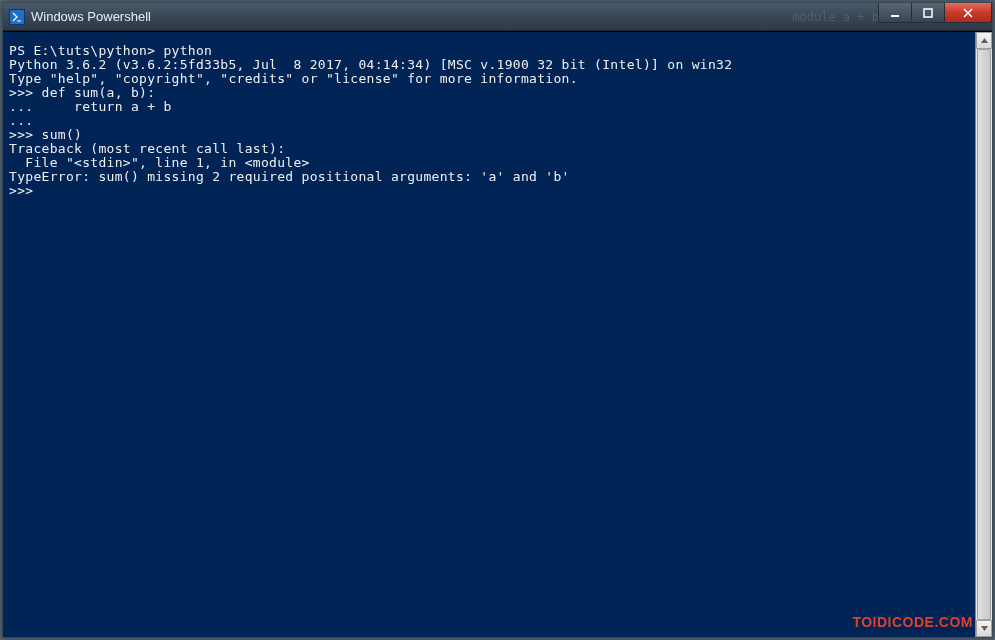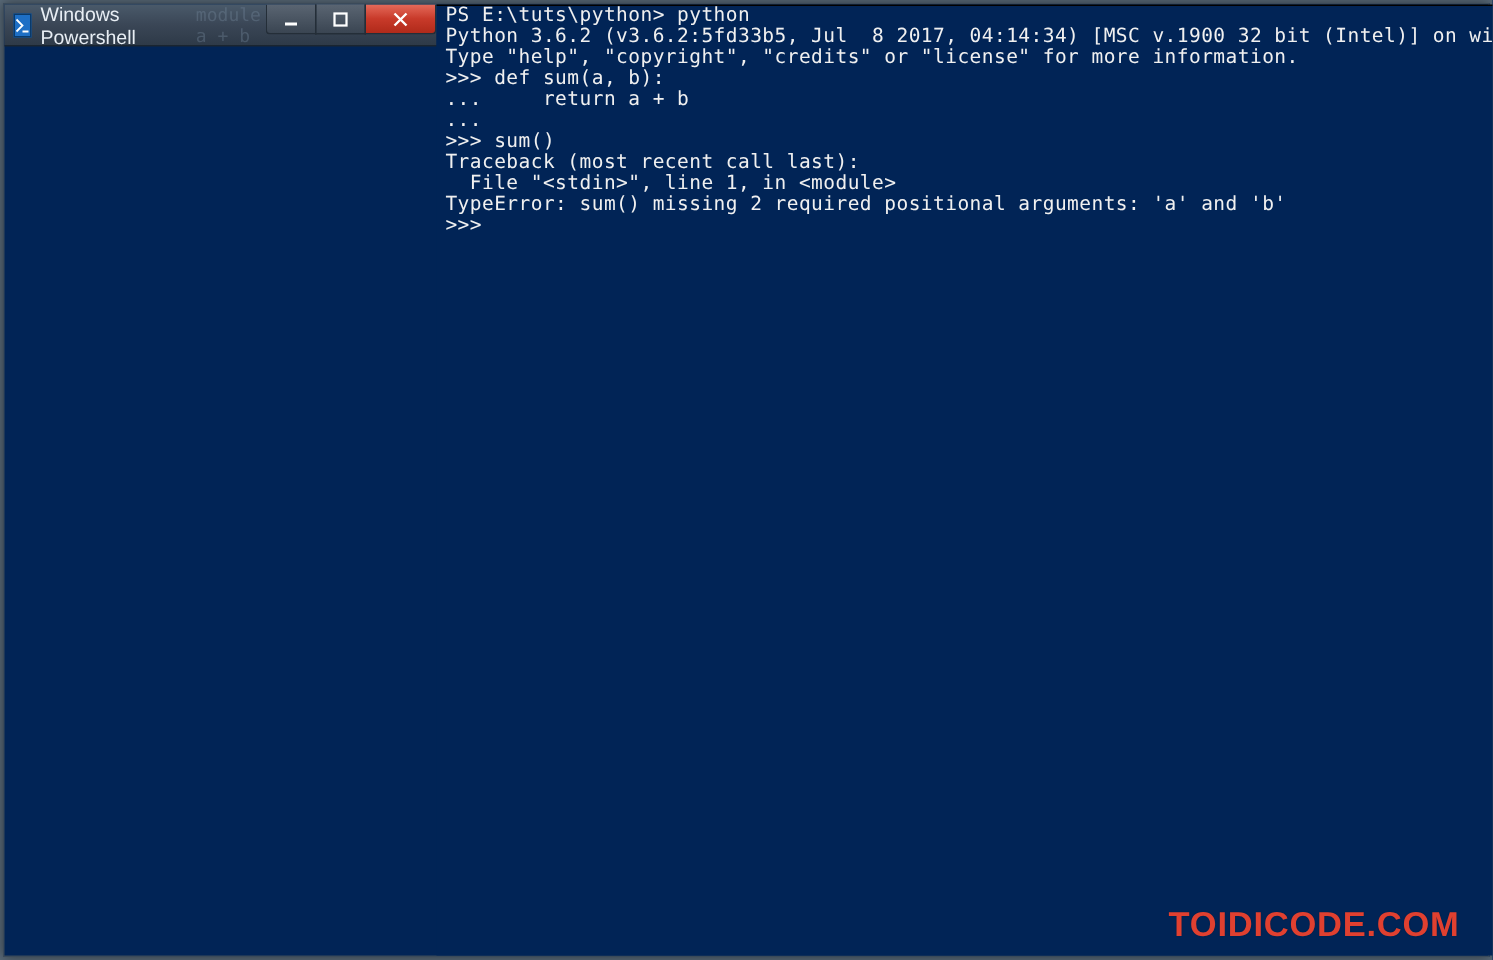--- a/index.html
+++ b/index.html
@@ -18,21 +18,21 @@
     .window {
       position: absolute;
       top: 2px;
       left: 2px;
       right: 2px;
       bottom: 2px;
       background: #012456;
       border: 1px solid #3a4a5a;
       box-shadow: 0 0 8px rgba(0,0,0,0.5);
       display: flex;
-      flex-direction: row;
+      flex-direction: column;
     }
     .titlebar {
       height: 28px;
       background: linear-gradient(to bottom, #4a5a6a 0%, #3a4656 50%, #2e3a48 100%);
       display: flex;
       align-items: center;
       padding-left: 6px;
       border-bottom: 1px solid #1a2530;
     }
     .app-icon {
@@ -86,21 +86,21 @@
     }
     .win-btn svg { display: block; }
     .content-wrap {
       flex: 1;
       display: flex;
       border-top: 1px solid #000;
     }
     .terminal {
       flex: 1;
       background: #012456;
-      padding: 0 6px;
+      padding: 12px 6px;
       font-family: 'Lucida Console', Consolas, monospace;
       font-size: 13px;
       line-height: 14px;
       color: #f0f0f0;
       white-space: pre;
       overflow: hidden;
       letter-spacing: 0.3px;
     }
     .scrollbar {
       width: 17px;
@@ -132,21 +132,21 @@
       background: linear-gradient(to right, #e0e0e0, #c8c8c8);
       border: 1px solid #a0a0a0;
       border-radius: 1px;
     }
     .watermark {
       position: absolute;
       bottom: 10px;
       right: 22px;
       font-family: Arial, sans-serif;
       font-weight: bold;
-      font-size: 23px;
+      font-size: 14px;
       color: #e04030;
       letter-spacing: 0.5px;
       text-shadow: 0 0 1px rgba(0,0,0,0.2);
     }
   </style>
 </head>
 <body>
 
 <div class="window">
   <div class="titlebar">

